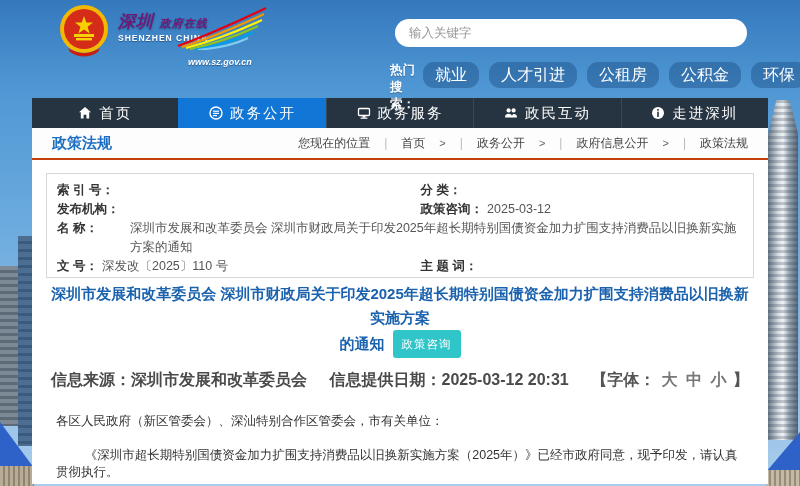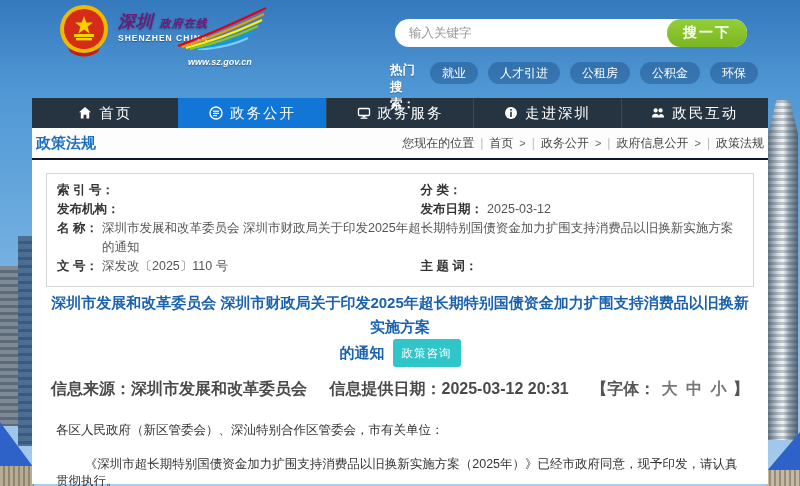--- a/index.html
+++ b/index.html
@@ -44,49 +44,49 @@
   .search-bar { position:absolute; left:363px; top:19px; width:352px; height:28px;
      background:#fff; border-radius:14px; display:flex; align-items:center; }
   .search-input { flex:1; border:none; outline:none; background:transparent; padding:0 14px;
      font-size:12.5px; color:#3b82f6; font-family:inherit; }
   .search-input::placeholder { color:#999; }
   .search-btn { width:80px; height:28px; border:none; border-radius:14px; cursor:pointer;
      background:linear-gradient(180deg,#95cf37 0%,#7ab522 100%); color:#fff; font-size:14px; font-weight:bold;
      font-family:inherit; letter-spacing:2px; }
   .hot-row { position:absolute; left:358px; top:62px; display:flex; align-items:flex-start; }
   .hot-label { color:#fff; font-size:12.5px; font-weight:bold; text-shadow:0 1px 1px rgba(0,40,90,.4); margin-right:8px; }
-  .hot-tag { display:inline-block; background:rgba(23,73,128,.42); color:#fff; font-size:12px;
+  .hot-tag { display:inline-block; background:rgba(23,73,128,.42); color:#fff; font-size:16px;
      padding:2.5px 12px; border-radius:11px; margin-right:10px; cursor:pointer; white-space:nowrap; }
 
   
   .nav { display:flex; height:30px; background:#263441; }
   .nav-item { flex:1; display:flex; align-items:center; justify-content:center; color:#fff;
      font-size:14.5px; cursor:pointer; border-left:1px solid #394855; letter-spacing:2px; }
   .nav-item:first-child { border-left:none; }
   .nav-item.active { background:#1176d5; border-left-color:#1176d5; }
   .nav-ico { width:14px; height:14px; margin-right:7px; flex:0 0 auto; }
 
   
-  .crumb-bar { height:32px; background:#fdfdfd; border-bottom:2px solid #0f172a;
-     display:flex; align-items:center; justify-content:space-between; padding:0 4px; }
+  .crumb-bar { height:32px; background:#fdfdfd; border-bottom:2px solid #c2410c;
+     display:flex; align-items:center; justify-content:space-between; padding:0 20px; }
   .crumb-section { color:#1c6fc2; font-size:15px; font-weight:bold; }
-  .crumb-path { font-size:12px; color:#444; display:flex; align-items:center; gap:6px; white-space:nowrap; }
+  .crumb-path { font-size:12px; color:#444; display:flex; align-items:center; gap:14px; white-space:nowrap; }
   .crumb-path .divider { color:#bbb; }
   .crumb-path .sep { color:#666; font-size:11px; }
   .crumb-link { color:#444; cursor:pointer; text-decoration:none; }
 
   
   .content { background:#fff; height:324px; padding:13px 14px 0 14px; position:relative; }
 
-  .meta-box { border:1px solid #d6d6d6; padding:7px 10px 10px 10px; font-size:12.5px; }
+  .meta-box { border:1px solid #d6d6d6; padding:7px 10px 1px 10px; font-size:12.5px; }
   .meta-row { display:flex; line-height:19px; }
   .meta-cell { display:flex; }
   .meta-cell.c0 { width:53%; }
   .meta-cell.c1 { flex:1; }
-  .meta-cell.full { width:100%; }
+  .meta-cell.full { width:100%;gap:28px; }
   .meta-label { font-weight:bold; color:#333; white-space:nowrap; }
   .meta-value { color:#555; margin-left:4px; }
 
   .art-title { text-align:center; color:#1b62ae; font-weight:bold; font-size:15px; line-height:24px; margin-top:4px; }
   .art-title .line2 { display:inline-flex; align-items:center; }
   .badge { display:inline-block; background:#2fc5c9; color:#fff; font-size:11.5px; font-weight:normal;
      padding:2px 9px; border-radius:3px; margin-left:8px; cursor:pointer; letter-spacing:1px; }
 
   .info-line { text-align:center; font-size:16px; font-weight:bold; color:#4a4a4a; margin-top:12px; }
   .info-line .gap { display:inline-block; width:18px; }
@@ -134,21 +134,20 @@
           <path d="M14 43 Q50 35 82 20" stroke="#8fc31f" stroke-width="2.2" fill="none"></path>
           <path d="M18 44 Q52 38 78 26" stroke="#00a0e9" stroke-width="2.2" fill="none"></path>
           <path d="M22 44 Q54 41 72 32" stroke="#7ecef4" stroke-width="2" fill="none"></path>
         </svg>
         <div class="brand-url">www.sz.gov.cn</div>
       </div>
     </div>
 
     <div class="search-bar">
       <input class="search-input" type="text" placeholder="输入关键字" style="">
-      <button class="search-btn">搜一下</button>
     </div>
 
     <div class="hot-row">
       <span class="hot-label">热门搜索：</span>
       <span class="hot-tag">就业</span>
       <span class="hot-tag">人才引进</span>
       <span class="hot-tag">公租房</span>
       <span class="hot-tag">公积金</span>
       <span class="hot-tag">环保</span>
     </div>
@@ -173,35 +172,35 @@
     <div class="nav-item">
       <svg class="nav-ico" viewBox="0 0 14 14">
         <rect x="1.5" y="2.5" width="11" height="7" rx="1" fill="none" stroke="#fff" stroke-width="1.3"></rect>
         <rect x="5.5" y="10" width="3" height="1.6" fill="#fff"></rect>
         <rect x="3.6" y="11.6" width="6.8" height="1.2" fill="#fff"></rect>
       </svg>
       <span>政务服务</span>
     </div>
     <div class="nav-item">
       <svg class="nav-ico" viewBox="0 0 14 14">
-        <circle cx="7" cy="7" r="6" fill="#fff"></circle>
-        <rect x="6.2" y="3" width="1.6" height="1.7" fill="#263441"></rect>
-        <rect x="6.2" y="5.7" width="1.6" height="5.3" fill="#263441"></rect>
-      </svg>
-      <span>走进深圳</span>
-    </div>
-    <div class="nav-item">
-      <svg class="nav-ico" viewBox="0 0 14 14">
         <circle cx="4.6" cy="4.4" r="2.1" fill="#fff"></circle>
         <circle cx="9.6" cy="4.4" r="2.1" fill="#fff"></circle>
         <path d="M1 11.5 Q1 7.8 4.6 7.8 Q8.2 7.8 8.2 11.5 Z" fill="#fff"></path>
         <path d="M7.6 11.5 Q8 8 9.9 8 Q13 8 13 11.5 Z" fill="#fff"></path>
       </svg>
       <span>政民互动</span>
     </div>
+    <div class="nav-item">
+      <svg class="nav-ico" viewBox="0 0 14 14">
+        <circle cx="7" cy="7" r="6" fill="#fff"></circle>
+        <rect x="6.2" y="3" width="1.6" height="1.7" fill="#263441"></rect>
+        <rect x="6.2" y="5.7" width="1.6" height="5.3" fill="#263441"></rect>
+      </svg>
+      <span>走进深圳</span>
+    </div>
   </div>
 
   <div class="crumb-bar">
     <div class="crumb-section">政策法规</div>
     <div class="crumb-path">
       <span>您现在的位置</span>
       <span class="divider">|</span>
       <a class="crumb-link">首页</a>
       <span class="sep">&gt;</span>
       <span class="divider">|</span>
@@ -227,21 +226,21 @@
           <span class="meta-label">分 类：</span>
           <span class="meta-value"></span>
         </div>
       </div>
       <div class="meta-row">
         <div class="meta-cell c0">
           <span class="meta-label">发布机构：</span>
           <span class="meta-value"></span>
         </div>
         <div class="meta-cell c1">
-          <span class="meta-label">发布日期：</span>
+          <span class="meta-label">政策咨询：</span>
           <span class="meta-value">2025-03-12</span>
         </div>
       </div>
       <div class="meta-row">
         <div class="meta-cell full">
           <span class="meta-label">名 称：</span>
           <span class="meta-value">深圳市发展和改革委员会 深圳市财政局关于印发2025年超长期特别国债资金加力扩围支持消费品以旧换新实施方案的通知</span>
         </div>
       </div>
       <div class="meta-row">

